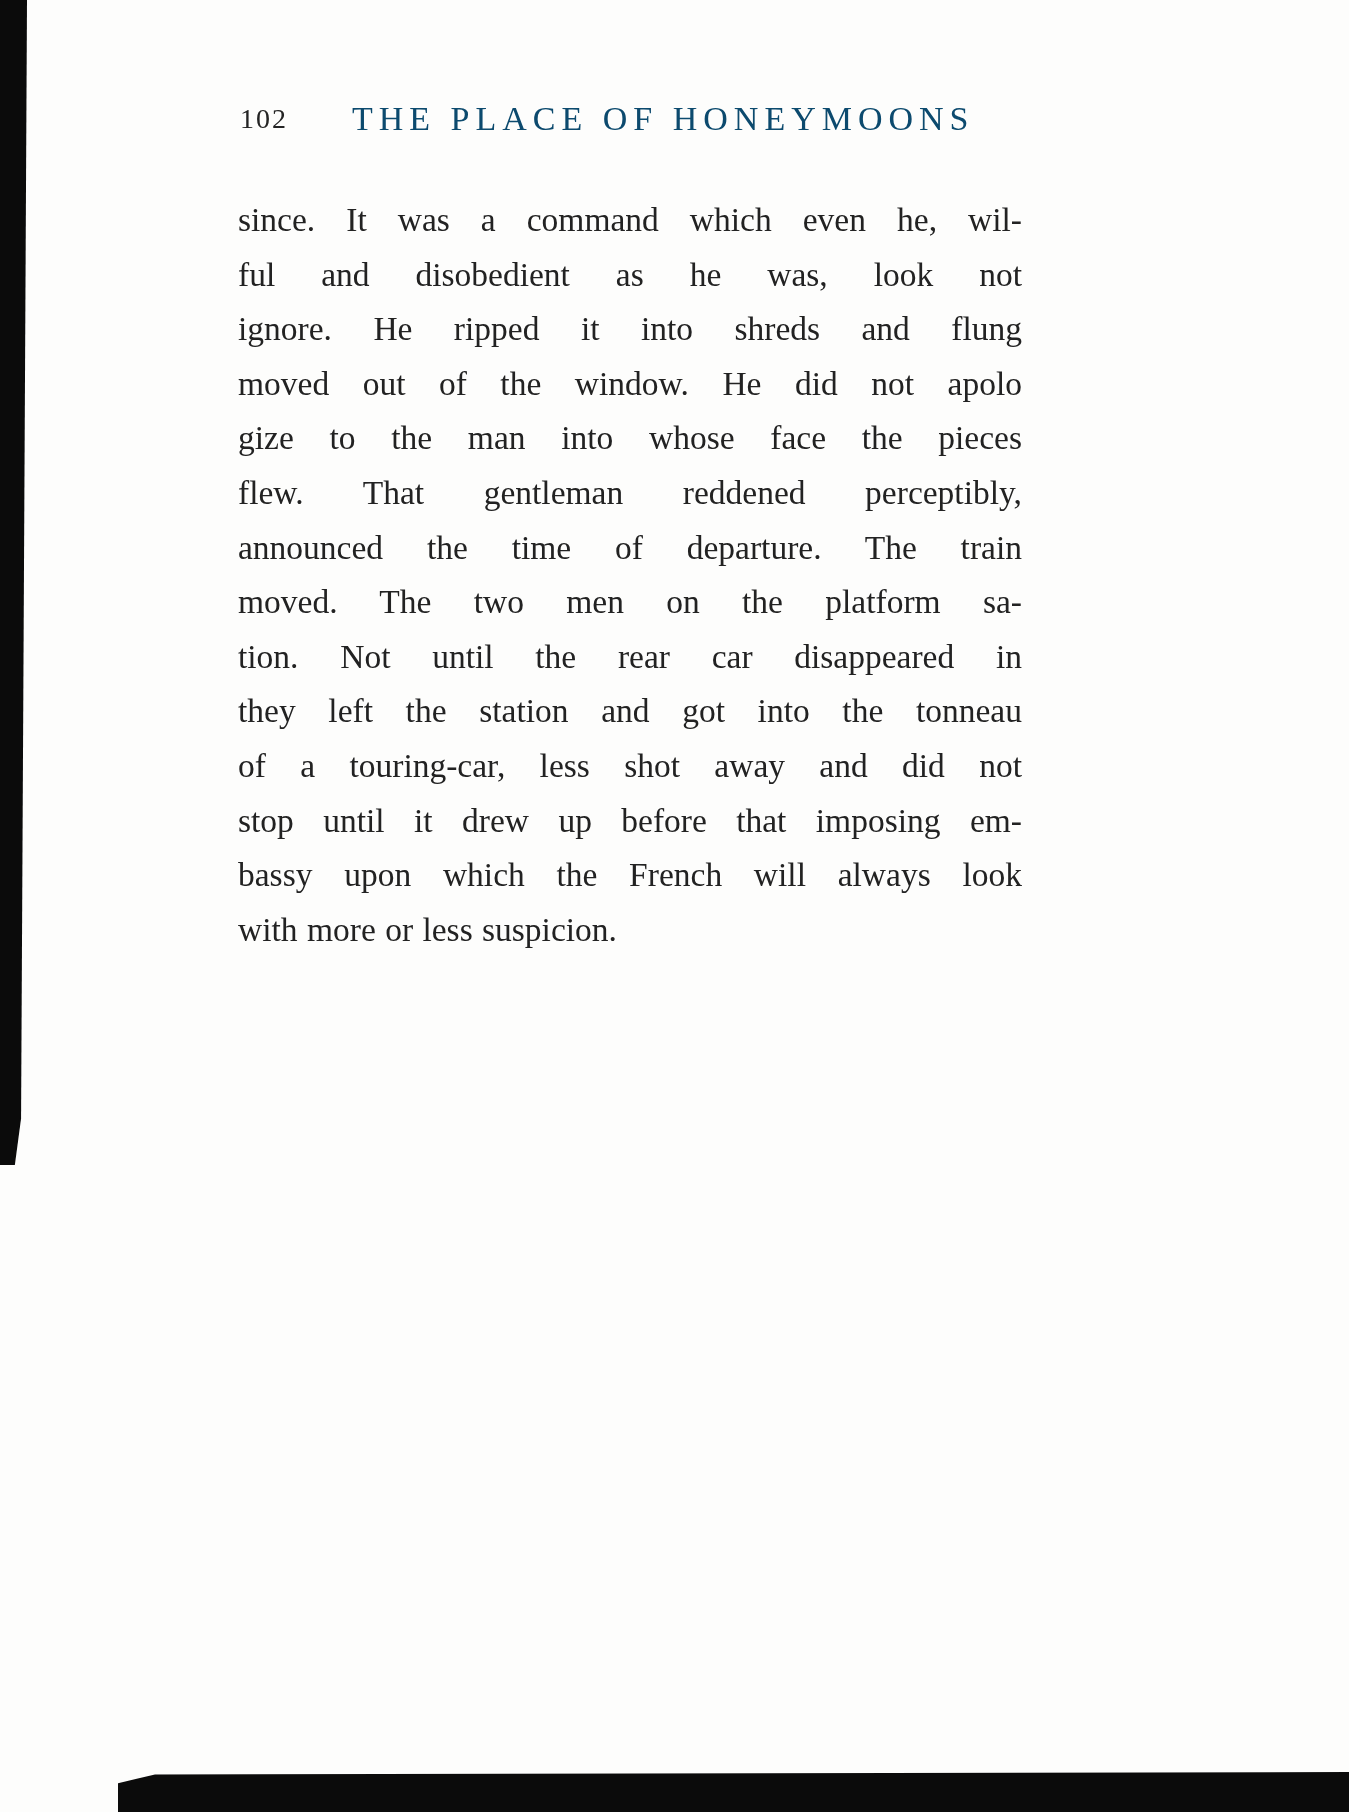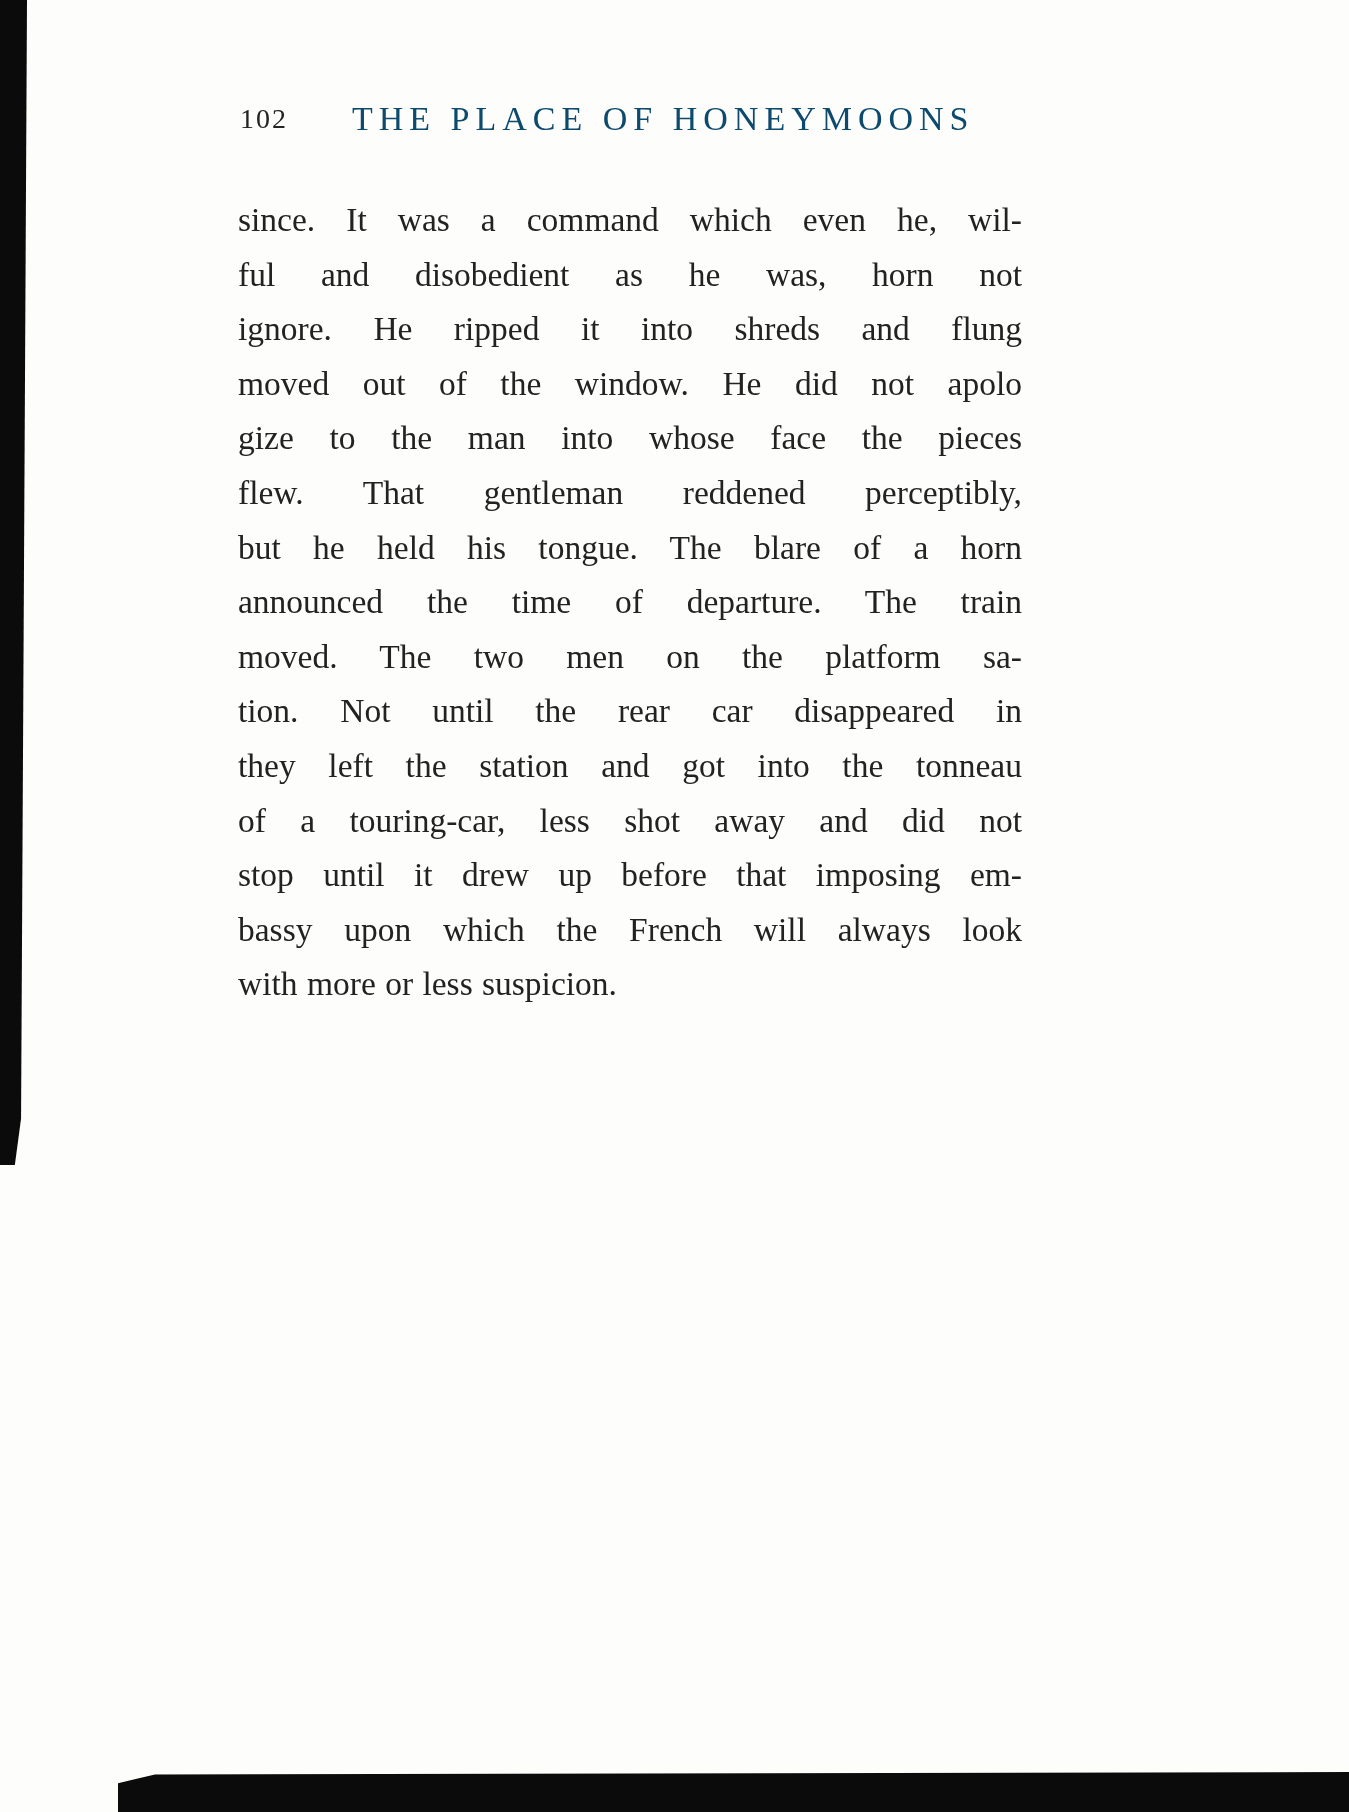--- a/index.html
+++ b/index.html
@@ -81,26 +81,25 @@
 <div class="scan-edge-left"></div>
 <div class="scan-edge-bottom"></div>
 
 <div class="page-header">
   <span class="page-number">102</span>
   <span class="running-title">THE PLACE OF HONEYMOONS</span>
 </div>
 
 <div class="body-text">
     <div class="line">since.  It was a command which even he, wil-</div>
-    <div class="line">ful and disobedient as he was, horn not</div>
+    <div class="line">ful and disobedient as he was, look not</div>
     <div class="line">ignore.  He ripped it into shreds and flung</div>
     <div class="line">moved out of the window.  He did not apolo</div>
     <div class="line">gize to the man into whose face the pieces</div>
     <div class="line">flew.  That gentleman reddened perceptibly,</div>
-    <div class="line">but he held his tongue.  The blare of a horn</div>
     <div class="line">announced the time of departure.  The train</div>
     <div class="line">moved.  The two men on the platform sa-</div>
     <div class="line">tion.  Not until the rear car disappeared in</div>
     <div class="line">they left the station and got into the tonneau</div>
     <div class="line">of a touring-car, less shot away and did not</div>
     <div class="line">stop until it drew up before that imposing em-</div>
     <div class="line">bassy upon which the French will always look</div>
     <div class="line last">with more or less suspicion.</div>
   </div>
 

